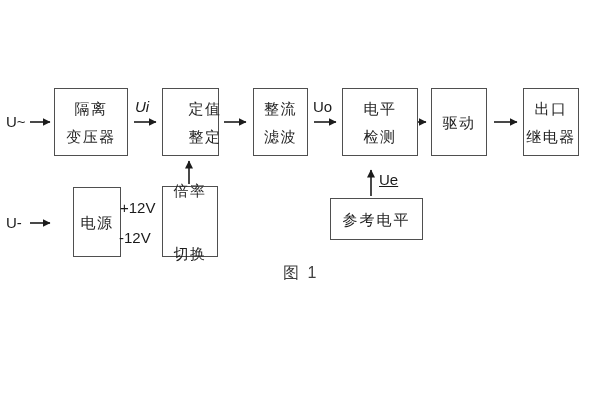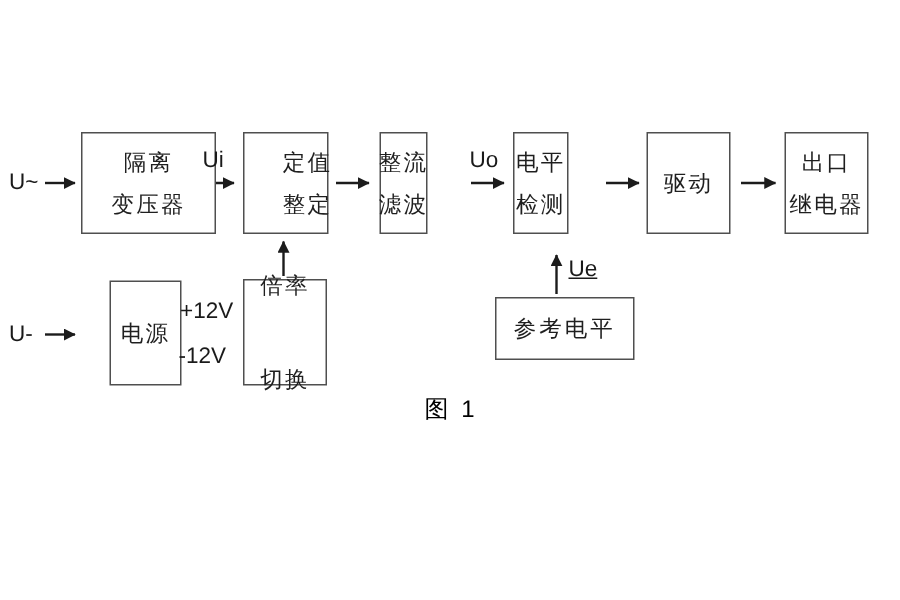--- a/index.html
+++ b/index.html
@@ -50,21 +50,21 @@
   #arrows line {
     stroke: #1c1c1c;
     stroke-width: 1.6;
   }
   .caption {
     position: absolute;
     left: 283px;
     top: 263px;
     font-size: 16px;
     letter-spacing: 2px;
-    color: #000000;
+    color: #404040;
   }
 </style>
 </head>
 <body>
 
 <div id="canvas">
 
   <svg id="arrows" viewBox="0 0 600 400" xmlns="http://www.w3.org/2000/svg">
     <defs>
       <marker id="ah" markerWidth="9" markerHeight="8" refX="7.5" refY="4" orient="auto" markerUnits="userSpaceOnUse">
@@ -77,36 +77,36 @@
     <line x1="314" y1="122" x2="336" y2="122" marker-end="url(#ah)"></line>
     <line x1="404" y1="122" x2="426" y2="122" marker-end="url(#ah)"></line>
     <line x1="494" y1="122" x2="517" y2="122" marker-end="url(#ah)"></line>
     <line x1="30" y1="223" x2="50" y2="223" marker-end="url(#ah)"></line>
     <line x1="103" y1="207" x2="116" y2="207" marker-end="url(#ah)"></line>
     <line x1="103" y1="237" x2="114" y2="237" marker-end="url(#ah)"></line>
     <line x1="189" y1="184" x2="189" y2="161" marker-end="url(#ah)"></line>
     <line x1="371" y1="196" x2="371" y2="170" marker-end="url(#ah)"></line>
   </svg>
 
-  <div class="block" style="left:54px; top:88px; width:90px; height:68px;align-items:center;">
+  <div class="block" style="left:54px; top:88px; width:74px; height:68px;align-items:center;">
     <span>隔离</span>
     <span>变压器</span>
   </div>
 
   <div class="block" style="left:162px; top:88px; width:57px; height:68px;padding-left:29px;">
     <span>定值</span>
     <span>整定</span>
   </div>
 
-  <div class="block" style="left:253px; top:88px; width:32px; height:68px;">
+  <div class="block" style="left:253px; top:88px; width:55px; height:68px;">
     <span>整流</span>
     <span>滤波</span>
   </div>
 
-  <div class="block" style="left:342px; top:88px; width:37px; height:68px;">
+  <div class="block" style="left:342px; top:88px; width:76px; height:68px;">
     <span>电平</span>
     <span>检测</span>
   </div>
 
   <div class="block" style="left:431px; top:88px; width:56px; height:68px;">
     <span>驱动</span>
   </div>
 
   <div class="block" style="left:523px; top:88px; width:56px; height:68px;">
     <span>出口</span>
@@ -121,21 +121,21 @@
     <span>倍率</span>
     <span>切换</span>
   </div>
 
   <div class="block" style="left:330px; top:198px; width:93px; height:42px; letter-spacing:2px;">
     <span>参考电平</span>
   </div>
 
   <div class="sig" style="left:6px; top:114px;">U~</div>
   <div class="sig" style="left:6px; top:215px;">U-</div>
-  <div class="sig" style="left:135px; top:99px;">Ui</div>
+  <div class="sig" style="left:135px; top:99px;font-style:italic;">Ui</div>
   <div class="sig" style="left:313px; top:99px;">Uo</div>
   <div class="sig" style="left:379px; top:172px;text-decoration:underline;">Ue</div>
   <div class="sig" style="left:120px; top:200px;">+12V</div>
   <div class="sig" style="left:119px; top:230px;">-12V</div>
 
   <div class="caption">图 1</div>
 
 </div>
 
 </body></html>

